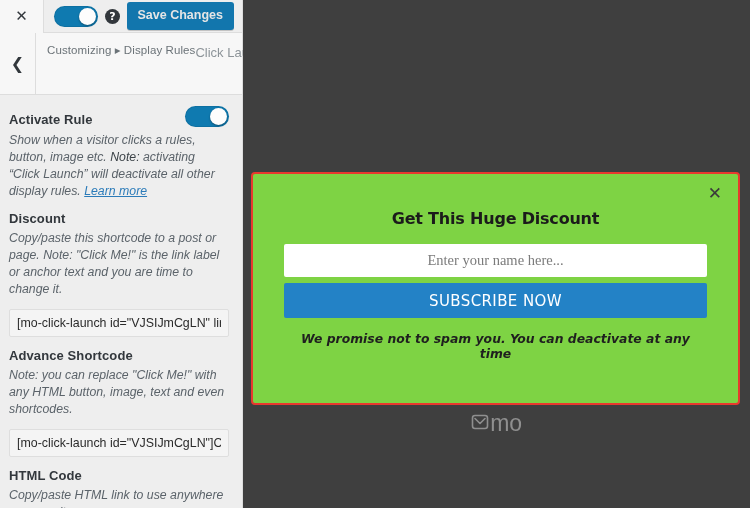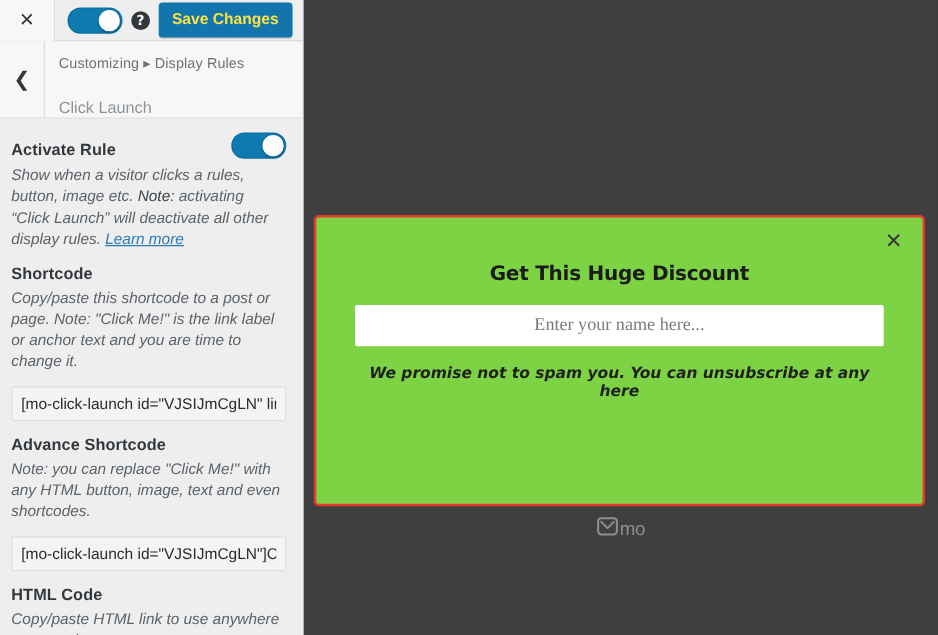--- a/index.html
+++ b/index.html
@@ -54,21 +54,21 @@
     width: 15px; height: 15px; border-radius: 50%;
     background: #32373c; color: #ffffff;
     font-size: 11px; font-weight: 700;
     display: flex; align-items: center; justify-content: center;
     margin-left: 7px; flex: none; cursor: pointer;
     font-family: "DejaVu Sans", serif;
   }
   .save-btn {
     margin-left: auto;
     background: #1276ad;
-    color: #fde047;
+    color: #e5e5e5;
     font-size: 12.5px; font-weight: 700;
     padding: 6px 11px 7px;
     border: none; border-radius: 3px;
     cursor: pointer; line-height: 1.2;
     white-space: nowrap;
     box-shadow: 0 1px 0 rgba(0,0,0,.18);
   }
 
   
   .cust-crumb {
@@ -80,21 +80,21 @@
   .back-arrow {
     width: 36px; flex: none;
     display: flex; align-items: center; justify-content: center;
     border-right: 1px solid #dddddd;
     color: #32373c; font-size: 16px; font-weight: 700;
     cursor: pointer;
     font-family: "DejaVu Sans", sans-serif;
   }
   .crumb-text {
     padding: 10px 0 0 11px;
-    display: flex; flex-direction: column; justify-content: space-between;
+    display: flex; flex-direction: row; justify-content: center;
   }
   .crumb-path {
     font-size: 11.5px; color: #6b7378; letter-spacing: .1px;
     white-space: nowrap;
   }
   .crumb-title {
     font-size: 13px; color: #8d9499; font-weight: 400;
     margin-top: 3px; line-height: 1.15; white-space: nowrap;
   }
 
@@ -206,21 +206,21 @@
 
   
   .brand {
     position: absolute; left: 0; right: 0; top: 412px;
     display: flex; align-items: center; justify-content: center;
     gap: 1px;
     color: #8f8f8f;
   }
   .brand .env { display: block; }
   .brand .word {
-    font-size: 15px; color: #8f8f8f; letter-spacing: -.3px;
+    font-size: 23px; color: #8f8f8f; letter-spacing: -.3px;
     font-family: "Liberation Sans", sans-serif; line-height: 1;
   }
 </style>
 </head>
 <body>
 
 <div id="app">
 
   <div id="sidebar">
 
@@ -247,21 +247,21 @@
         <div class="row-head">
           <div class="sect-title">Activate Rule</div>
           <div class="toggle toggle-sm">
             <div class="knob"></div>
           </div>
         </div>
         <div class="desc"><span>Show when a visitor clicks a rules, button, image etc. </span><b>Note:</b><span> activating “Click Launch” will deactivate all other display rules. </span><a>Learn more</a></div>
       </div>
 
       <div class="sect">
-        <div class="sect-title sect-title-blk">Shortcode</div>
+        <div class="sect-title sect-title-blk">Discount</div>
         <div class="desc">Copy/paste this shortcode to a post or page. Note: "Click Me!" is the link label or anchor text and you are time to change it.</div>
         <div class="code-input">
           <span>[mo-click-launch id="VJSIJmCgLN" lir</span>
         </div>
       </div>
 
       <div class="sect">
         <div class="sect-title sect-title-blk">Advance Shortcode</div>
         <div class="desc">Note: you can replace "Click Me!" with any HTML button, image, text and even shortcodes.</div>
         <div class="code-input">
@@ -279,21 +279,22 @@
 
     <div class="sb-track"></div>
   </div>
 
   <div id="preview">
 
     <div class="optin">
       <div class="optin-close">✕</div>
       <div class="optin-h">Get This Huge Discount</div>
       <div class="optin-field">Enter your name here...</div>
-      <div class="optin-note">We promise not to spam you. You can unsubscribe at any here</div>
+      <div class="optin-submit">SUBSCRIBE NOW</div>
+      <div class="optin-note">We promise not to spam you. You can deactivate at any time</div>
     </div>
 
     <div class="brand">
       <span class="env">
         <svg width="18" height="18" viewBox="0 0 18 18">
           <rect x="1.5" y="2.5" width="15" height="13" rx="2.5" ry="2.5" fill="none" stroke="#8f8f8f" stroke-width="1.6"></rect>
           <path d="M4 5.5 L9 10.5 L14 5.5" fill="none" stroke="#8f8f8f" stroke-width="1.6" stroke-linecap="round" stroke-linejoin="round"></path>
         </svg>
       </span>
       <span class="word">mo</span>

